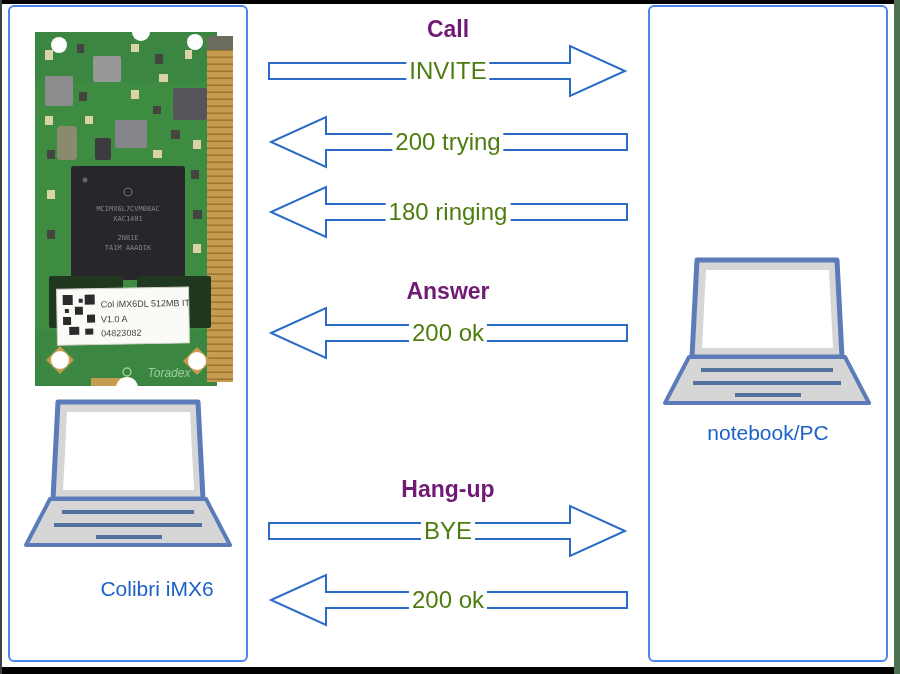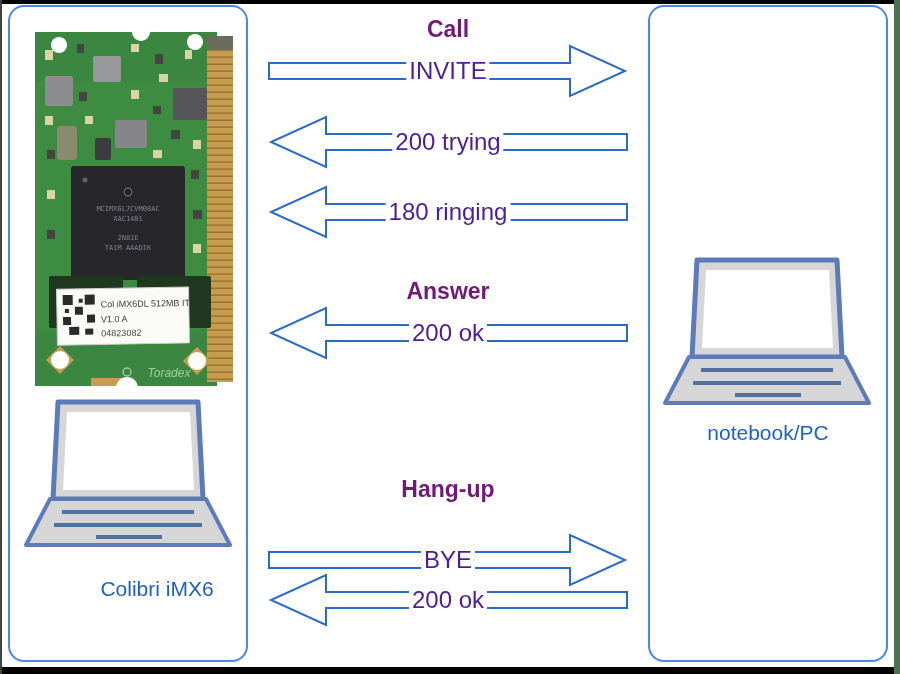--- a/index.html
+++ b/index.html
@@ -9,21 +9,21 @@
   }
   
   .bar-top{position:absolute;left:0;top:0;width:900px;height:4px;background:#000;}
   .bar-bottom{position:absolute;left:0;top:667px;width:900px;height:7px;background:#000;}
   .edge-left{position:absolute;left:0;top:0;width:2px;height:674px;background:#3d433f;}
   .edge-right{position:absolute;right:0;top:0;width:6px;height:674px;background:#4e7053;}
 
   
   .panel{
     position:absolute;top:5px;width:236px;height:653px;background:#fff;
-    border:2px solid #4a86e8;border-radius:16px;
+    border:2px solid #4a86e8;border-radius:6px;
   }
   .panel-left{left:8px;}
   .panel-right{left:648px;}
 
   .endpoint-label{
     position:absolute;left:0;width:100%;text-align:center;
     color:#1c60c9;font-size:21px;
   }
   .panel-left .endpoint-label{top:570px;padding-left:29px;}
   .panel-right .endpoint-label{top:414px;}
@@ -40,24 +40,24 @@
   }
   .flow-header.h-call{top:16px;}
   .flow-header.h-answer{top:278px;}
   .flow-header.h-hangup{top:476px;}
 
   .arrow{position:absolute;left:268px;width:360px;height:58px;}
   .arrow svg{position:absolute;left:0;top:0;width:360px;height:58px;}
   .arrow-label{
     position:absolute;left:50%;top:50%;transform:translate(-50%,-50%);
     background:#fff;padding:0 3px;white-space:nowrap;
-    color:#4c1d95;font-size:24px;line-height:1.1;text-align:center;
+    color:#4d7c0f;font-size:24px;line-height:1.1;text-align:center;
   }
   .a1{top:42px;}  .a2{top:113px;} .a3{top:183px;}
-  .a4{top:304px;} .a5{top:377px;} .a6{top:531px;} .a7{top:571px;}
+  .a4{top:304px;} .a5{top:377px;} .a6{top:502px;} .a7{top:571px;}
 
   svg text{font-family:"Liberation Sans",sans-serif;}
   svg text.mono{font-family:"DejaVu Sans Mono",monospace;}
 </style>
 </head>
 <body>
 
 <div class="stage">
 
   <div class="bar-top"></div>

